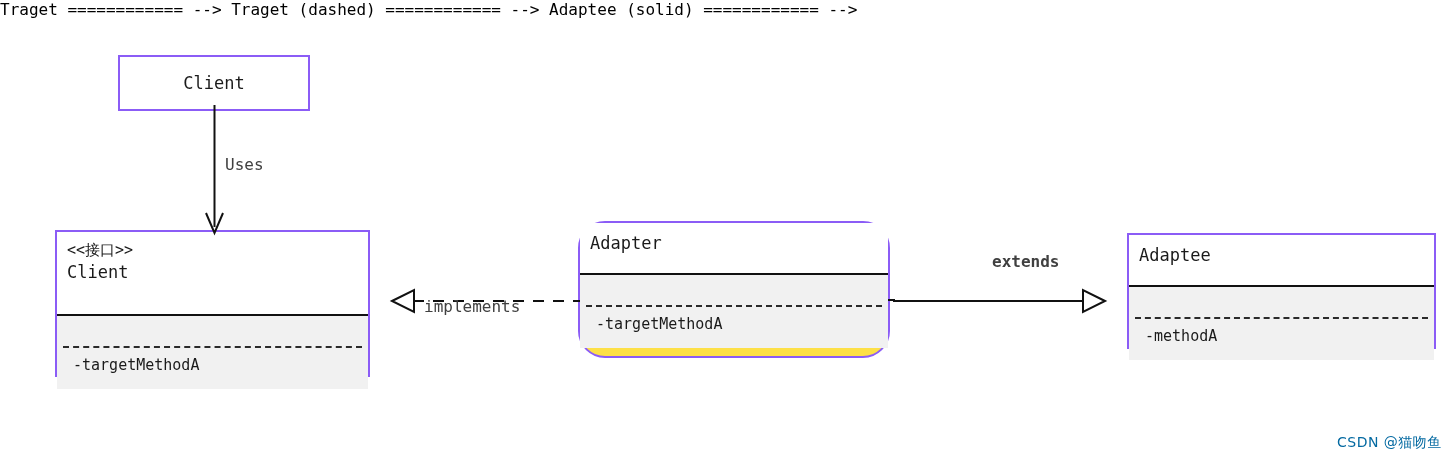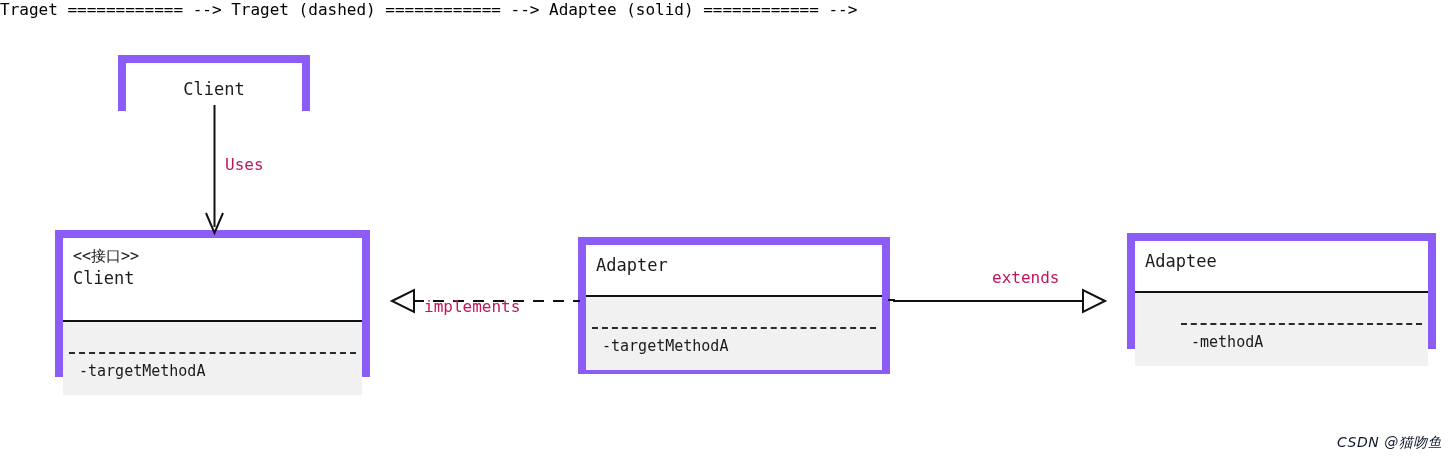--- a/index.html
+++ b/index.html
@@ -17,22 +17,22 @@
     position: relative;
     width: 1453px;
     height: 464px;
     background: #ffffff;
   }
 
   
   .uml-box {
     position: absolute;
     box-sizing: border-box;
-    border: 8px solid #8b5cf6;
-    background: #4d7c0f;
+    border: 2px solid #8b5cf6;
+    background: #fde047;
   }
   .uml-header {
     box-sizing: border-box;
     background: #ffffff;
     padding: 8px 10px 6px 10px;
     border-bottom: 2px solid #111111;
   }
   .uml-header.no-rule {
     border-bottom: none;
   }
@@ -78,53 +78,52 @@
   #box-client .uml-header {
     height: 52px;
     display: flex;
     align-items: center;
     justify-content: center;
     padding: 0;
   }
   #box-traget   { left: 55px;   top: 230px; width: 315px; height: 147px; }
   #box-traget .uml-header { height: 84px; }
   #box-traget .uml-body   { height: 73px; }
-  #box-adapter  { left: 578px;  top: 237px; width: 312px; height: 137px; }
+  #box-adapter  { left: 578px;  top: 221px; width: 312px; height: 137px; border-radius: 27px; }
   #box-adapter .uml-header { height: 52px; }
   #box-adapter .uml-body   { height: 73px; }
   #box-adaptee  { left: 1127px; top: 233px; width: 309px; height: 116px; }
   #box-adaptee .uml-header { height: 52px; }
-  #box-adaptee .uml-body   { height: 73px; padding-left: 40px; }
+  #box-adaptee .uml-body   { height: 73px; }
 
   
   .connector {
     position: absolute;
   }
   .edge-label {
     position: absolute;
     font-size: 16px;
-    color: #be185d;
+    color: #404040;
     white-space: nowrap;
     line-height: 20px;
   }
   #label-uses       { left: 225px; top: 155px; }
   #label-implements { left: 424px; top: 266px; margin-top: 31px; }
-  #label-extends    { left: 992px; top: 268px; }
+  #label-extends    { left: 992px; top: 252px; font-weight: bold; }
 
   
   #watermark {
     position: absolute;
     left: 1337px;
     top: 434px;
     font-family: "DejaVu Sans", "Liberation Sans", sans-serif;
     font-size: 14px;
-    color: #0f172a;
+    color: #0369a1;
     white-space: nowrap;
     letter-spacing: 0.5px;
-    font-style: italic;
   }
 </style>
 </head>
 <body>
 
 <div id="canvas">
 
   
   <div class="uml-box" id="box-client">
     <div class="uml-header no-rule">

